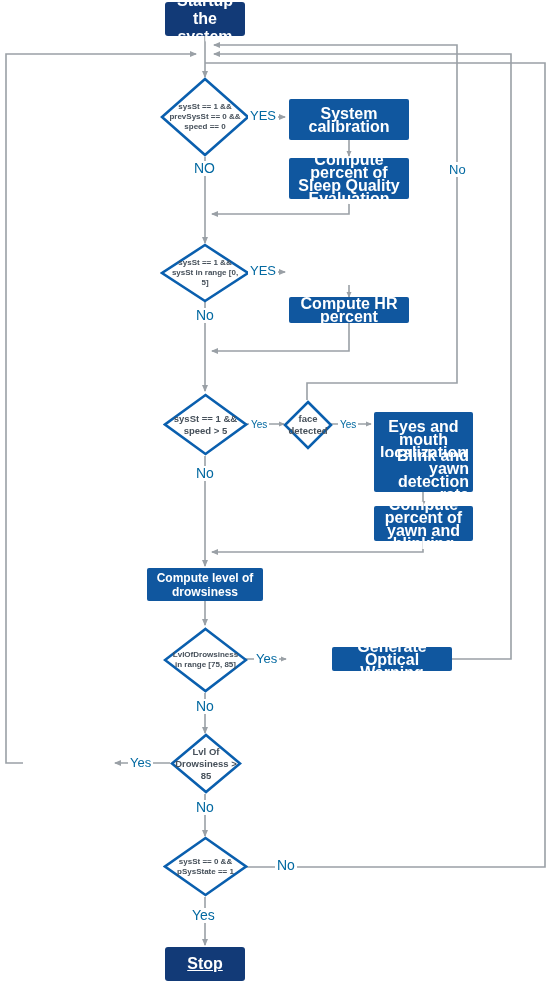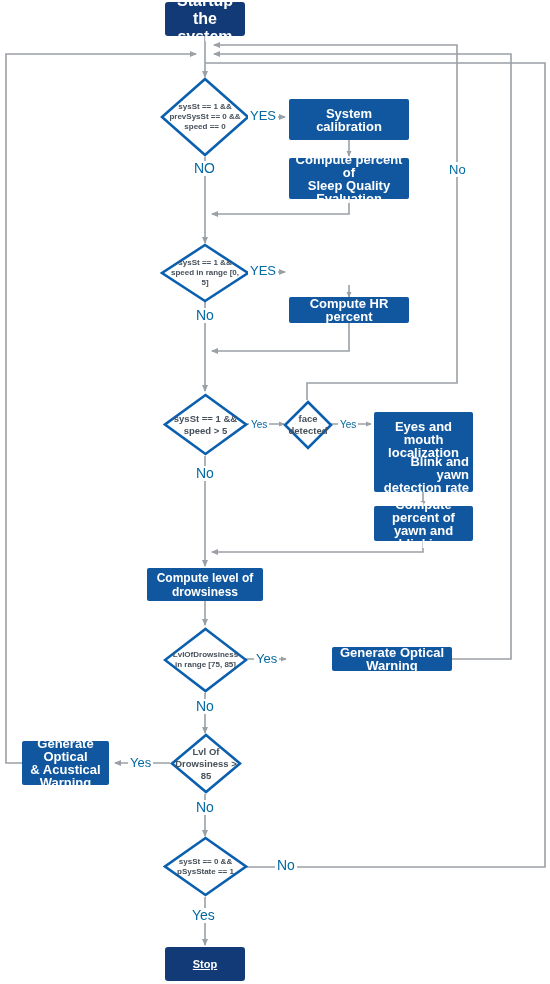--- a/index.html
+++ b/index.html
@@ -30,36 +30,36 @@
     display: flex;
     align-items: center;
     justify-content: center;
     text-align: center;
     z-index: 3;
   }
   .proc {
     background: #10579f;
     color: #ffffff;
     font-weight: bold;
-    font-size: 13px;
+    font-size: 16px;
     line-height: 13px;
     border-radius: 2px;
     padding: 2px 4px;
   }
   .terminal {
     background: #123a77;
     color: #ffffff;
     font-weight: bold;
     font-size: 16px;
     line-height: 18px;
     border-radius: 3px;
     padding: 2px 4px;
     align-items: center;
   }
-  .terminal.small { font-size: 11px; text-decoration: underline; }
+  .terminal.small { font-size: 16px; text-decoration: underline; }
   .diamond {
     background: transparent;
   }
   .diamond .dshape {
     position: absolute;
     left: 0; top: 0;
     width: 100%; height: 100%;
   }
   .diamond .dlabel {
     position: relative;
@@ -186,21 +186,21 @@
       <span>Sleep Quality Evaluation</span>
     </div>
   </div>
 
   <div class="node diamond" style="left:160px; top:243px; width:90px; height:60px;">
     <svg class="dshape" viewBox="0 0 90 60">
       <polygon points="45,2 88,30 45,58 2,30" fill="#ffffff" stroke="#0a5fae" stroke-width="2.6"></polygon>
     </svg>
     <div class="dlabel">
       <span>sysSt == 1 &amp;&amp;</span><br>
-      <span>speed in range [0,</span><br>
+      <span>sysSt in range [0,</span><br>
       <span>5]</span>
     </div>
   </div>
 
 
   <div class="node proc" style="left:289px; top:297px; width:120px; height:26px;">
     <span>Compute HR percent</span>
   </div>
 
   <div class="node diamond" style="left:163px; top:393px; width:85px; height:63px;">
@@ -269,27 +269,20 @@
     <svg class="dshape" viewBox="0 0 72 61">
       <polygon points="36,2 70,30.5 36,59 2,30.5" fill="#ffffff" stroke="#0a5fae" stroke-width="2.6"></polygon>
     </svg>
     <div class="dlabel bigger" style="width:105%;">
       <span>Lvl Of</span><br>
       <span>Drowsiness &gt;</span><br>
       <span>85</span>
     </div>
   </div>
 
-  <div class="node proc" style="left:22px; top:741px; width:87px; height:44px;">
-    <div>
-      <span>Generate Optical</span><br>
-      <span>&amp; Acustical</span><br>
-      <span>Warning</span>
-    </div>
-  </div>
 
   <div class="node diamond" style="left:163px; top:836px; width:85px; height:61px;">
     <svg class="dshape" viewBox="0 0 85 61">
       <polygon points="42.5,2 83,30.5 42.5,59 2,30.5" fill="#ffffff" stroke="#0a5fae" stroke-width="2.6"></polygon>
     </svg>
     <div class="dlabel" style="width:95%;">
       <span>sysSt == 0 &amp;&amp;</span><br>
       <span>pSysState == 1</span>
     </div>
   </div>

